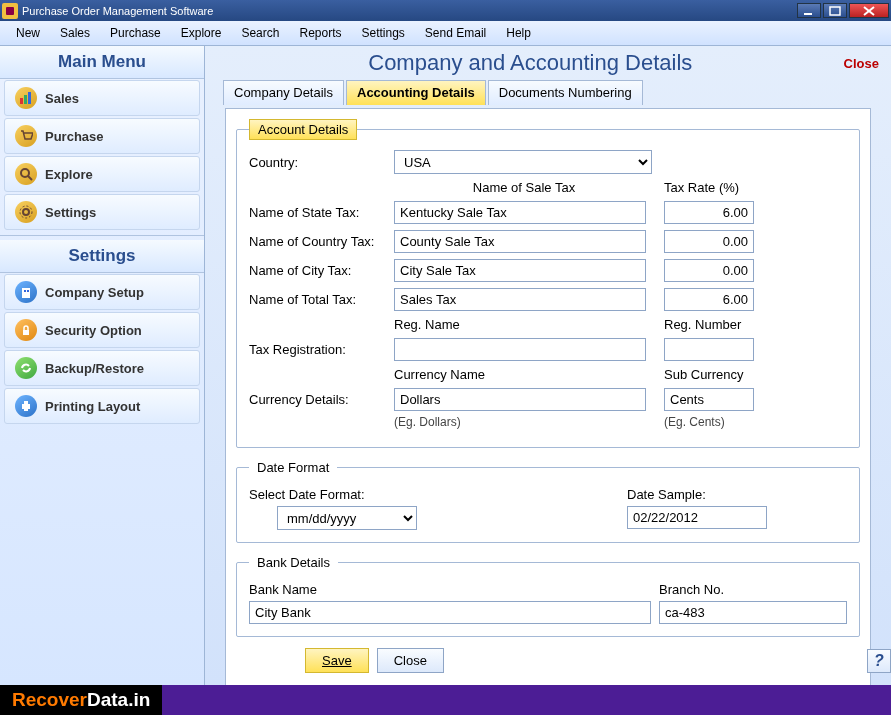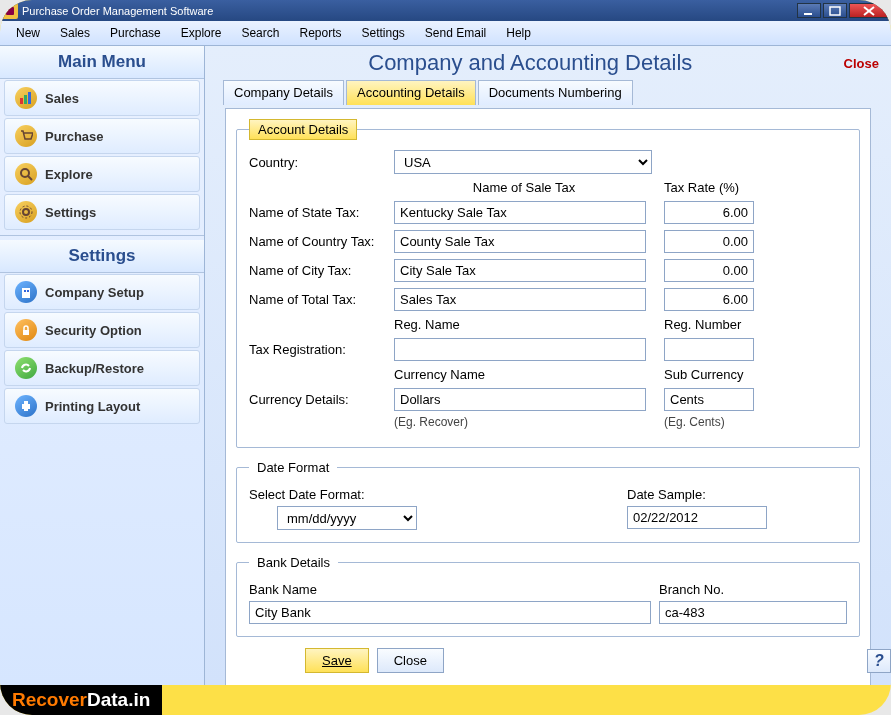--- a/index.html
+++ b/index.html
@@ -1,17 +1,17 @@
 <!DOCTYPE html>
 <html><head>
 <meta charset="utf-8">
 <style>
 * { box-sizing: border-box; font-family: Tahoma, 'Segoe UI', Arial, sans-serif; }
 body { margin: 0; padding: 0; background: #e8e8e8; }
-.app-shell { width: 891px; height: 715px; position: relative; background: #fde047; overflow: hidden; border-radius: 32px; }
+.app-shell { width: 891px; height: 715px; position: relative; background: #4c1d95; overflow: hidden; }
 .title-bar { height: 21px; background: linear-gradient(to bottom, #3a5fa0, #264882); display: flex; align-items: center; padding: 0 2px; color: #fff; font-size: 11px; }
 .title-bar .icon-slot { width: 16px; height: 16px; background: #f0c040; border-radius: 2px; margin-right: 4px; display:flex; align-items:center; justify-content:center; }
 .title-bar .spacer { flex: 1; }
 .title-bar .win-btn { display:inline-block; margin-left:2px; border:1px solid #234; background:linear-gradient(to bottom,#5a7ab5,#2a4e8e); }
 .title-bar .win-btn.close { background:linear-gradient(to bottom,#e55,#b22); }
 .menu-bar { height: 25px; background: linear-gradient(to bottom, #eaf2ff, #d0e2ff); border-bottom: 1px solid #9db5d6; display: flex; align-items: center; padding: 0 6px; font-size: 12px; }
 .menu-bar span { padding: 3px 10px; cursor: default; }
 .body-row { display: flex; position: absolute; top: 46px; bottom: 30px; left: 0; right: 0; }
 .sidebar { width: 205px; background: linear-gradient(to bottom, #e9f1ff, #d6e6ff); border-right: 1px solid #9db5d6; display: flex; flex-direction: column; }
 .sidebar-header { font-size: 17px; font-weight: bold; color: #2a4e8e; text-align: center; padding: 6px 0; background: linear-gradient(to bottom,#f5faff,#d8e8ff); border-bottom:1px solid #b0c4e0; }
@@ -21,21 +21,21 @@
 .side-item .sicon.green { background: linear-gradient(145deg,#8fe070,#3fa840); }
 .side-item .sicon.orange { background: linear-gradient(145deg,#ffc060,#e08810); }
 .side-sep { height:1px; background:#b0c4e0; margin: 4px 0; }
 .content { flex: 1; background: linear-gradient(to bottom,#e4eefc,#d2e2fb); position: relative; overflow:hidden; }
 .page-title-row { display:flex; align-items:center; padding: 4px 12px 0 12px; }
 .page-title { flex:1; text-align:center; font-size: 22px; color: #2a4e8e; font-weight: 500; }
 .close-link { color: #b00; font-weight: bold; font-size: 13px; cursor: default; }
 .panel { background: #fff; border: 1px solid #a5b9d6; margin: 4px 10px 10px 10px; position: relative; padding: 10px; height: 590px; }
 .tab-strip { position: relative; top: 0; display: flex; margin: 0 0 -1px 8px; }
 .tab { font-size: 13px; padding: 4px 10px 5px 10px; background: linear-gradient(to bottom,#f7fbff,#e0ecff); border:1px solid #a5b9d6; border-bottom:none; margin-right: 2px; cursor: default; }
-.tab.active { background: linear-gradient(to bottom,#fff4c0,#ffe158); font-weight: 400; }
+.tab.active { background: linear-gradient(to bottom,#fff4c0,#ffe158); font-weight: 700; }
 fieldset { border: 1px solid #a5b9d6; border-radius: 2px; margin: 0 0 10px 0; padding: 10px 12px 12px 12px; }
 legend { padding: 2px 8px; font-size: 13px; }
 legend.hl { background: linear-gradient(to bottom,#fff4c0,#ffe158); border:1px solid #d4b830; }
 .form-row { display: flex; align-items: center; margin-bottom: 6px; font-size: 13px; }
 .form-row .lbl { width: 145px; }
 .form-row .col-sale { width: 260px; margin-right: 10px; }
 .form-row .col-rate { width: 90px; }
 .form-row .col-head { font-size: 13px; }
 select, input[type="text"] { font-size: 13px; padding: 3px 5px; border:1px solid #8ea5c6; background:#fff; font-family: inherit; }
 select { height: 24px; }
@@ -239,21 +239,21 @@
               <div class="col-sale col-head">Currency Name</div>
               <div class="col-rate col-head">Sub Currency</div>
             </div>
             <div class="form-row">
               <div class="lbl">Currency Details:</div>
               <div class="col-sale"><input type="text" class="wide" value="Dollars" style=""></div>
               <div class="col-rate"><input type="text" class="num" style="text-align: left;" value="Cents"></div>
             </div>
             <div class="form-row" style="margin-top:-2px;">
               <div class="lbl"></div>
-              <div class="col-sale hint">(Eg. Recover)</div>
+              <div class="col-sale hint">(Eg. Dollars)</div>
               <div class="col-rate hint">(Eg. Cents)</div>
             </div>
           </fieldset>
 
           <fieldset>
             <legend>Date Format</legend>
             <div class="df-row">
               <div class="df-col">
                 <span>Select Date Format:</span>
                 <select style="width:140px;margin-left:28px;">

